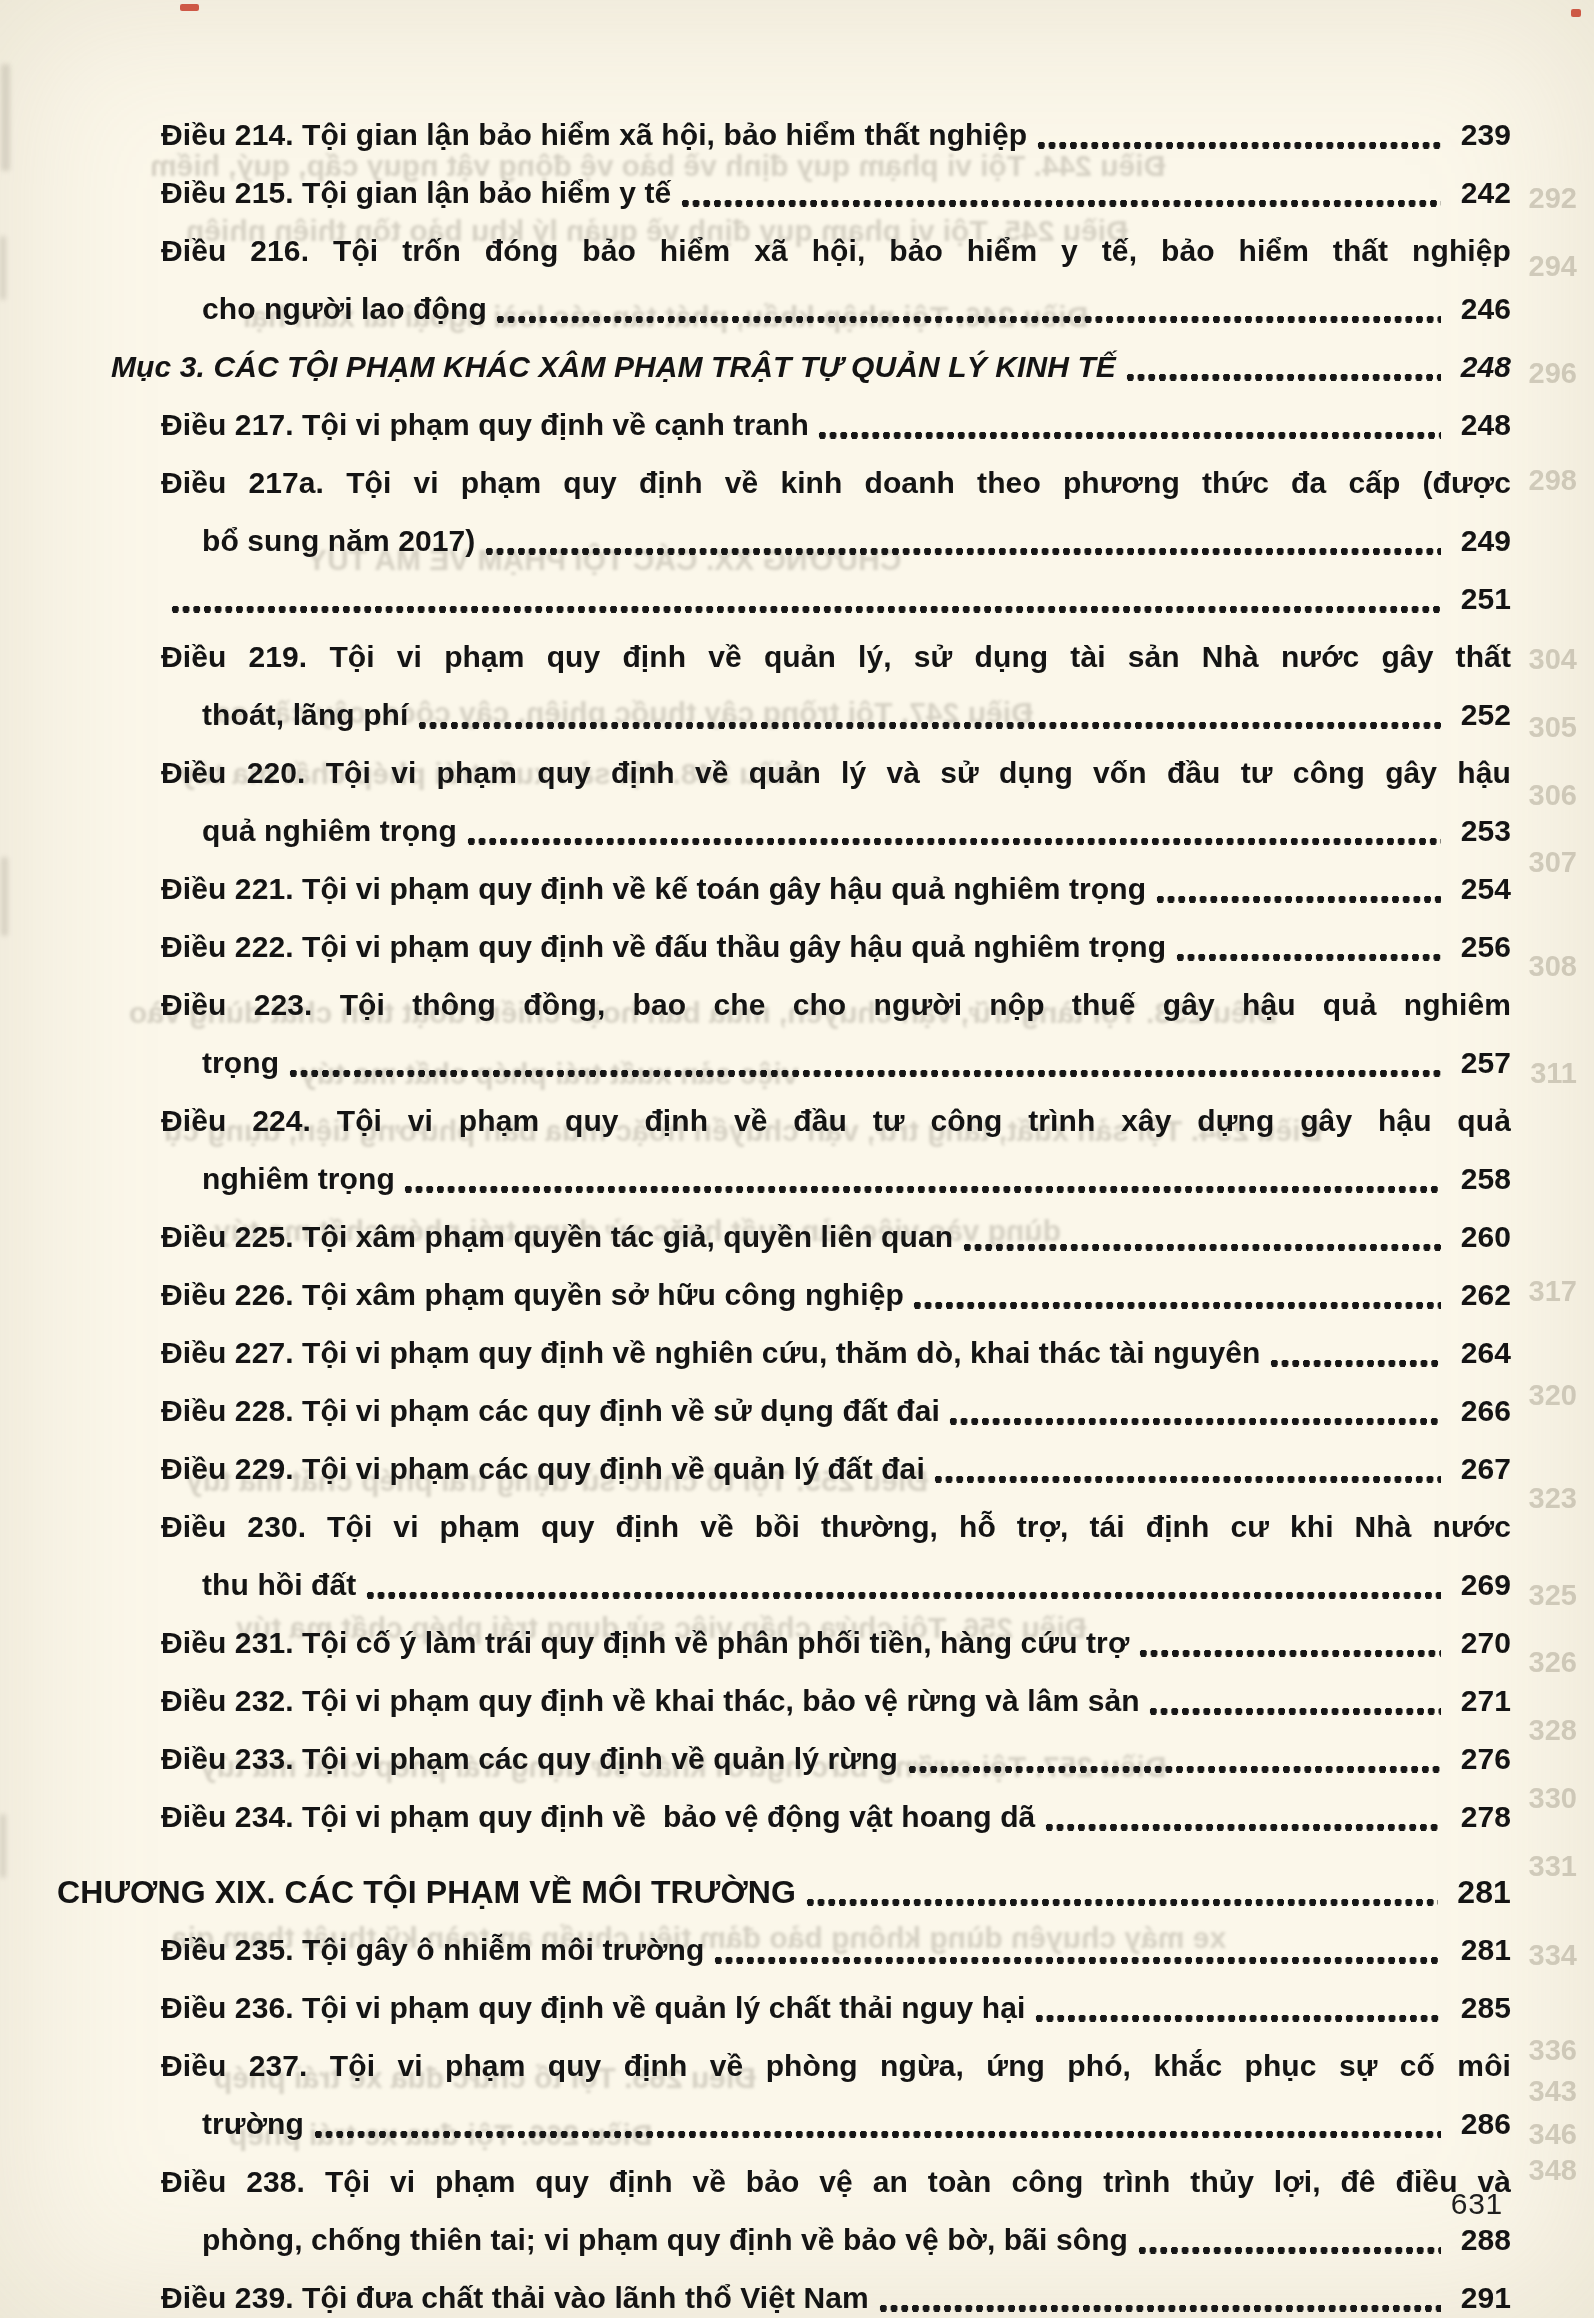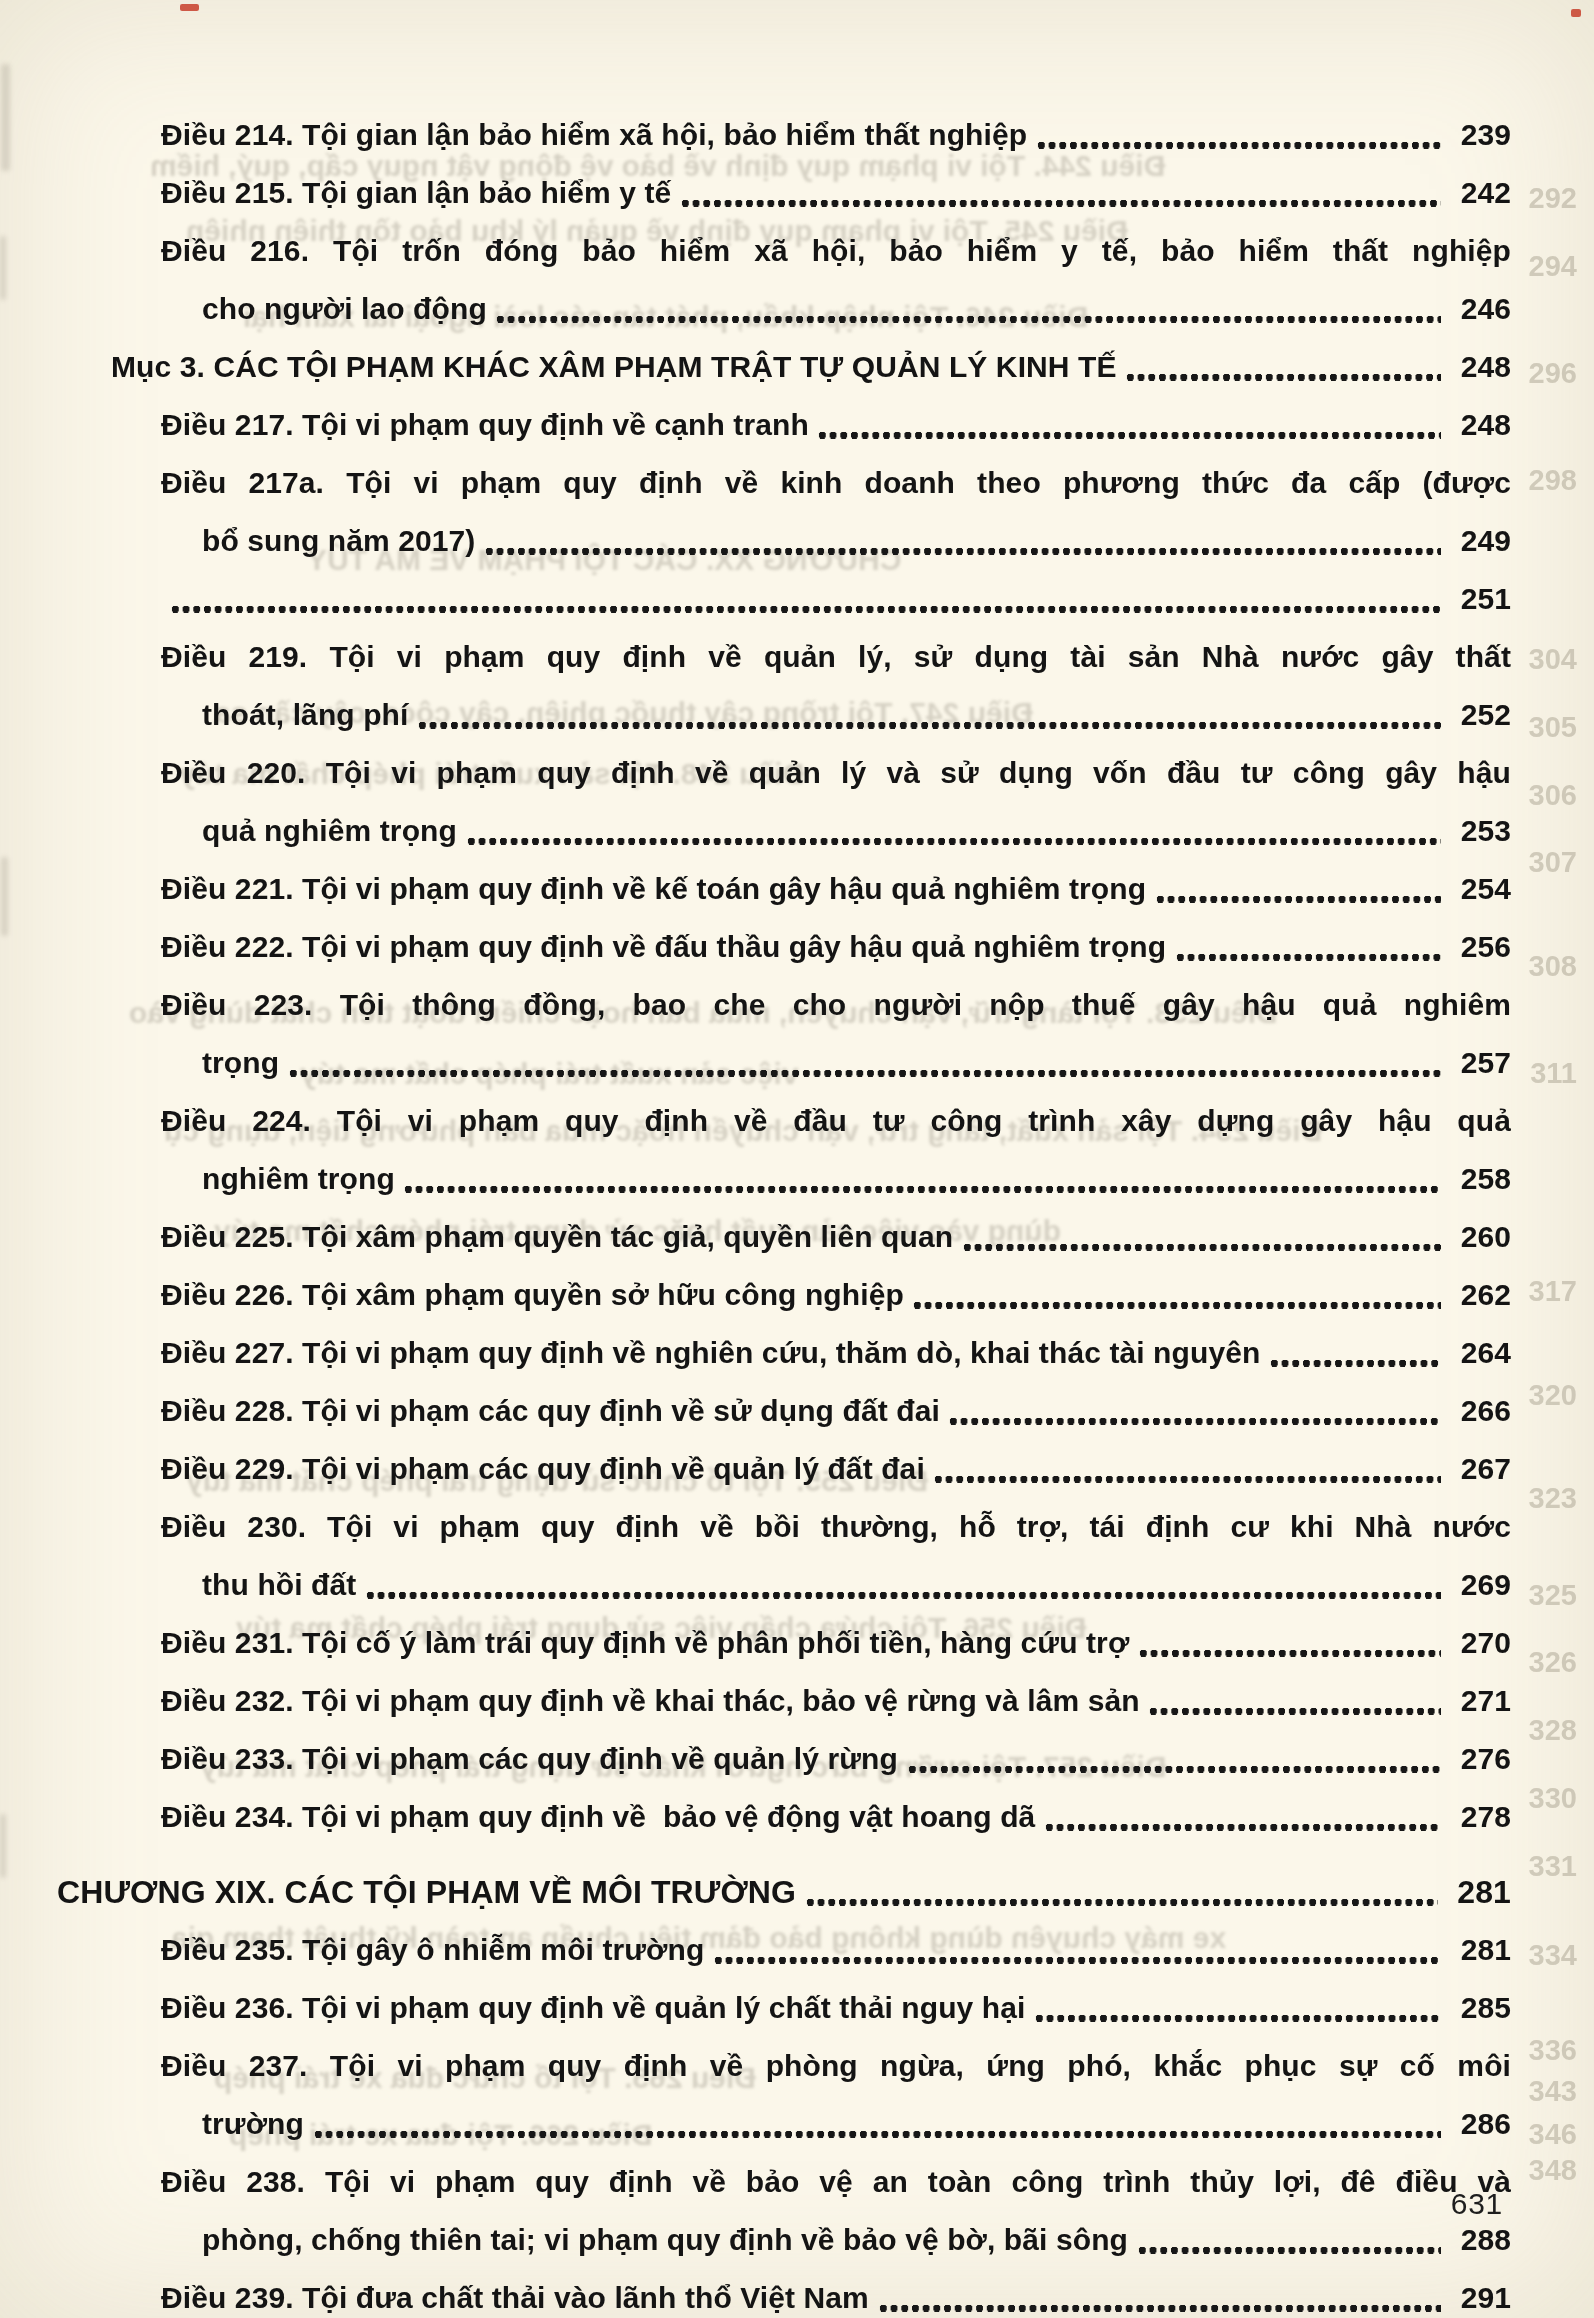--- a/index.html
+++ b/index.html
@@ -13,21 +13,21 @@
     box-shadow:inset 0 0 157px rgba(168,156,120,.22);
   }
   .toc{position:absolute;left:161px;top:106px;width:1350px;}
   .entry{position:relative;}
   .line{
     height:58px;display:flex;align-items:center;
     font-size:30px;font-weight:700;letter-spacing:0.1px;
   }
   .line.first{display:block;line-height:58px;text-align:justify;text-align-last:justify;overflow:hidden;}
   .line.cont{margin-left:41px;}
-  .entry.muc .line{margin-left:-50px;justify-content:flex-end;}
+  .entry.muc .line{margin-left:-50px;font-style:italic;justify-content:flex-end;}
   .entry.chuong .line{margin-left:-104px;font-size:32px;margin-top:17px;}
   .t{white-space:pre;}
   .leader{
     flex:1 1 auto;min-width:21.4px;height:6.4px;
     margin:0 1.4px 0 8.6px;position:relative;top:10.7px;
     background-image:radial-gradient(circle,#171717 55%,transparent 62%);
     background-size:10.7px 6.4px;background-repeat:repeat-x;background-position:left center;
   }
   .num{margin-left:18px;white-space:nowrap;}
   .folio{

